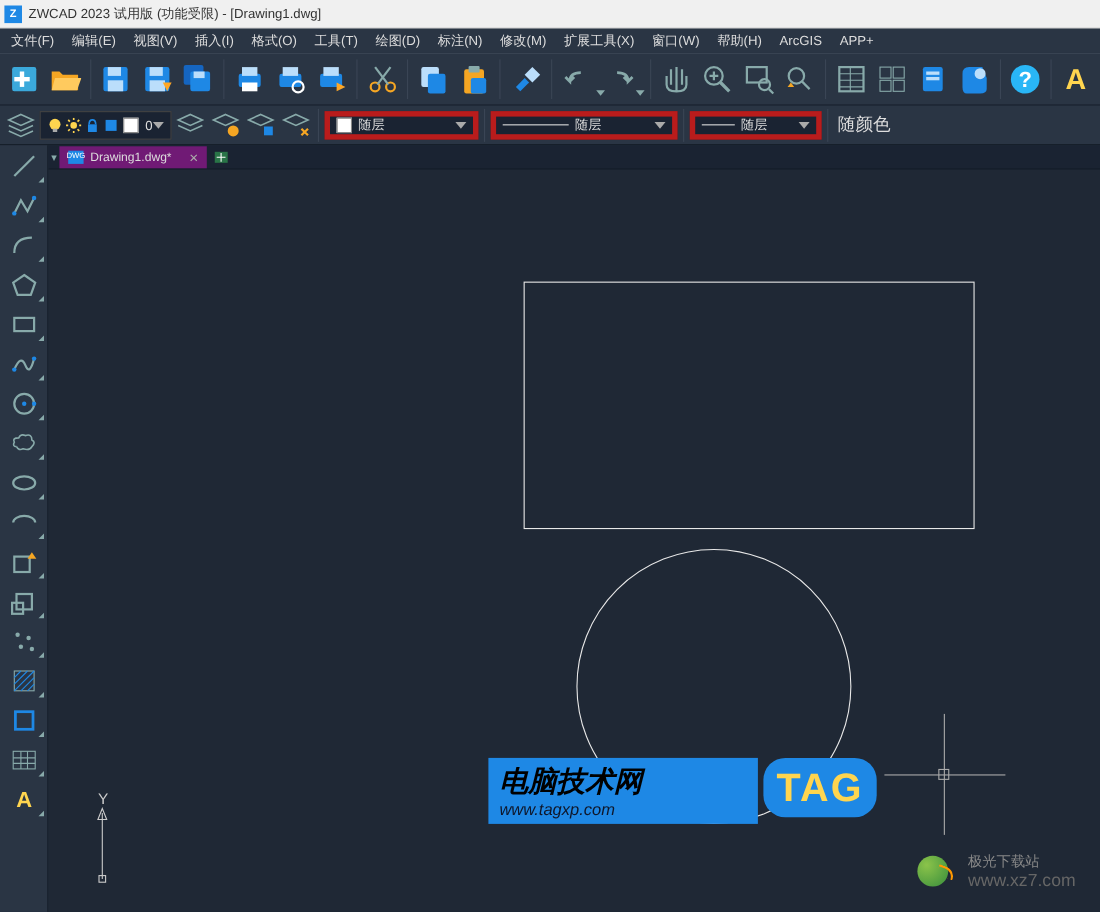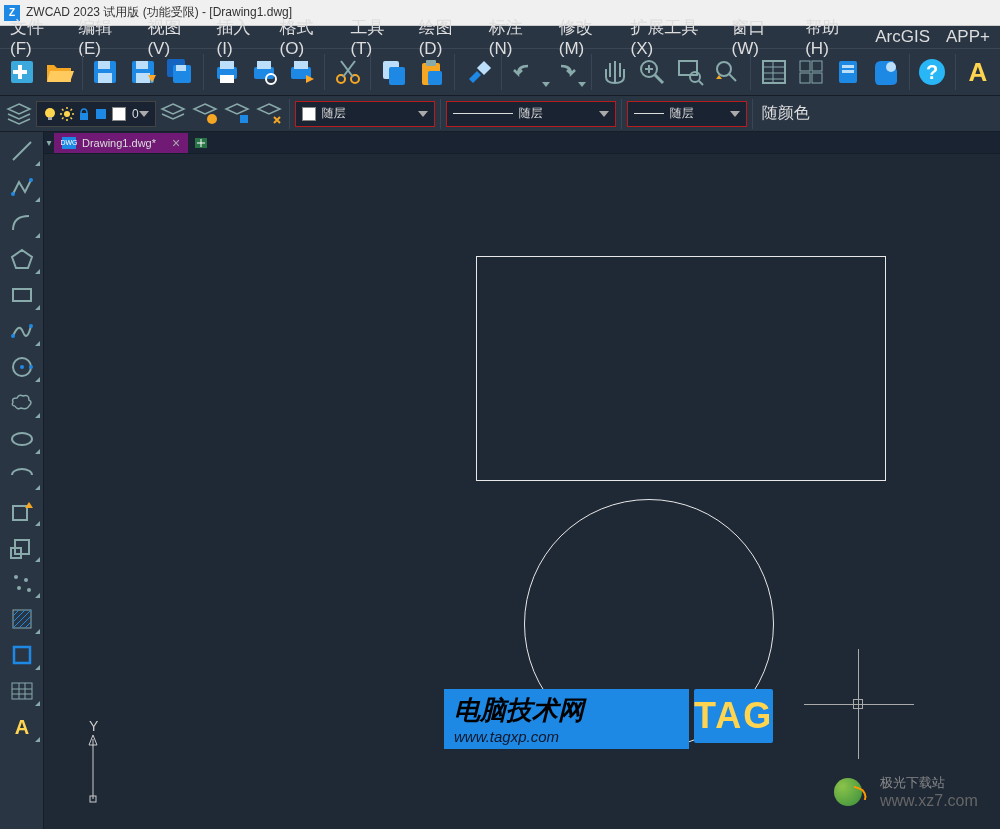--- a/index.html
+++ b/index.html
@@ -3,32 +3,32 @@
 <meta charset="utf-8">
 <style>
 * { margin: 0; padding: 0; box-sizing: border-box; font-family: "Microsoft YaHei", Arial, sans-serif; }
 body { width: 1000px; height: 829px; background: #1a2332; overflow: hidden; position: relative; }
 
 .titlebar { height: 26px; background: #f0f0f0; display: flex; align-items: center; padding: 0 4px; border-bottom: 1px solid #ccc; }
 .titlebar .app-icon { width: 16px; height: 16px; background: #1e88e5; margin-right: 6px; display: inline-flex; align-items: center; justify-content: center; color: #fff; font-size: 10px; font-weight: bold; }
 .titlebar .title { font-size: 12px; color: #333; }
 
 .menubar { height: 22px; background: #2a3544; display: flex; align-items: center; padding: 0 2px; }
-.menubar .menu-item { color: #ddd; font-size: 17px; padding: 2px 8px; cursor: pointer; }
+.menubar .menu-item { color: #ddd; font-size: 12px; padding: 2px 8px; cursor: pointer; }
 
 .toolbar1 { height: 48px; background: #2a3544; border-top: 1px solid #3a4555; border-bottom: 1px solid #151d28; display: flex; align-items: center; padding: 0 4px; gap: 2px; }
 .toolbar1 .tb-btn { width: 40px; height: 40px; display: flex; align-items: center; justify-content: center; cursor: pointer; }
 .toolbar1 .sep { width: 1px; height: 36px; background: #3a4555; margin: 0 3px; }
 .drop-arrow { width: 0; height: 0; border-left: 4px solid transparent; border-right: 4px solid transparent; border-top: 5px solid #8aa; margin-left: -2px; align-self: flex-end; margin-bottom: 8px; }
 
 .toolbar2 { height: 36px; background: #2a3544; border-bottom: 1px solid #151d28; display: flex; align-items: center; padding: 0 4px; gap: 2px; }
 .toolbar2 .tb-btn2 { width: 30px; height: 30px; display: flex; align-items: center; justify-content: center; cursor: pointer; }
 .layer-dropdown { height: 26px; background: #1a2332; border: 1px solid #444; display: flex; align-items: center; padding: 0 6px; min-width: 110px; color: #ddd; font-size: 12px; cursor: pointer; }
 .layer-dropdown .dd-arrow { margin-left: auto; width: 0; height: 0; border-left: 5px solid transparent; border-right: 5px solid transparent; border-top: 6px solid #aaa; }
-.prop-dropdown { height: 26px; background: #1a2332; border: 1px solid #b91c1c; display: flex; align-items: center; padding: 0 6px; min-width: 140px; color: #ddd; font-size: 12px; cursor: pointer; gap: 6px; }
+.prop-dropdown { height: 26px; background: #1a2332; border: 5px solid #b91c1c; display: flex; align-items: center; padding: 0 6px; min-width: 140px; color: #ddd; font-size: 12px; cursor: pointer; gap: 6px; }
 .prop-dropdown .line-sample { width: 60px; height: 1px; background: #ddd; }
 .prop-dropdown .dd-arrow { margin-left: auto; width: 0; height: 0; border-left: 5px solid transparent; border-right: 5px solid transparent; border-top: 6px solid #aaa; }
 .color-swatch { width: 14px; height: 14px; background: #fff; border: 1px solid #888; }
 .toolbar2 .sep { width: 1px; height: 30px; background: #3a4555; margin: 0 3px; }
 
 .workspace { position: relative; height: calc(829px - 26px - 22px - 48px - 36px); display: flex; }
 
 .left-panel { width: 44px; background: #2a3544; border-right: 1px solid #151d28; display: flex; flex-direction: column; padding: 2px 0; gap: 2px; }
 .left-panel .draw-btn { width: 40px; height: 34px; margin: 0 auto; display: flex; align-items: center; justify-content: center; cursor: pointer; position: relative; }
 .left-panel .tri { position: absolute; right: 2px; bottom: 2px; width: 0; height: 0; border-left: 5px solid transparent; border-bottom: 5px solid #8aa; }
@@ -47,21 +47,21 @@
 .crosshair-h { position: absolute; height: 1px; background: #aaa; }
 .crosshair-v { position: absolute; width: 1px; background: #aaa; }
 .cursor-box { position: absolute; width: 10px; height: 10px; border: 1px solid #aaa; }
 
 .ucs { position: absolute; left: 20px; bottom: 20px; }
 .ucs svg { overflow: visible; }
 
 .watermark1 { position: absolute; background: #1e88e5; padding: 4px 10px; display: flex; flex-direction: column; }
 .watermark1 .l1 { color: #000000; font-size: 26px; font-weight: bold; font-style: italic; }
 .watermark1 .l2 { color: #0f172a; font-size: 15px; font-style: italic; }
-.watermark2 { position: absolute; background: #1e88e5; border-radius: 2px; padding: 6px 0; color: #ffd54f; font-size: 36px; font-weight: bold; letter-spacing: 2px; }
+.watermark2 { position: absolute; background: #1e88e5; border-radius: 20px; padding: 6px 12px; color: #ffd54f; font-size: 36px; font-weight: bold; letter-spacing: 2px; }
 .watermark3 { position: absolute; display: flex; align-items: center; gap: 18px; }
 .watermark3 .globe { width: 28px; height: 28px; border-radius: 50%; background: radial-gradient(circle at 30% 30%, #8bc34a, #388e3c); position: relative; }
 .watermark3 .globe::after { content: ''; position: absolute; right: -6px; top: 10px; width: 14px; height: 8px; border: 2px solid #ff9800; border-left: none; border-bottom: none; border-radius: 0 10px 0 0; transform: rotate(20deg); }
 .watermark3 .txt { color: #888; font-size: 13px; }
 .watermark3 .txt2 { color: #666; font-size: 16px; }
 
 svg { display: block; }
 </style>
 </head>
 <body>

